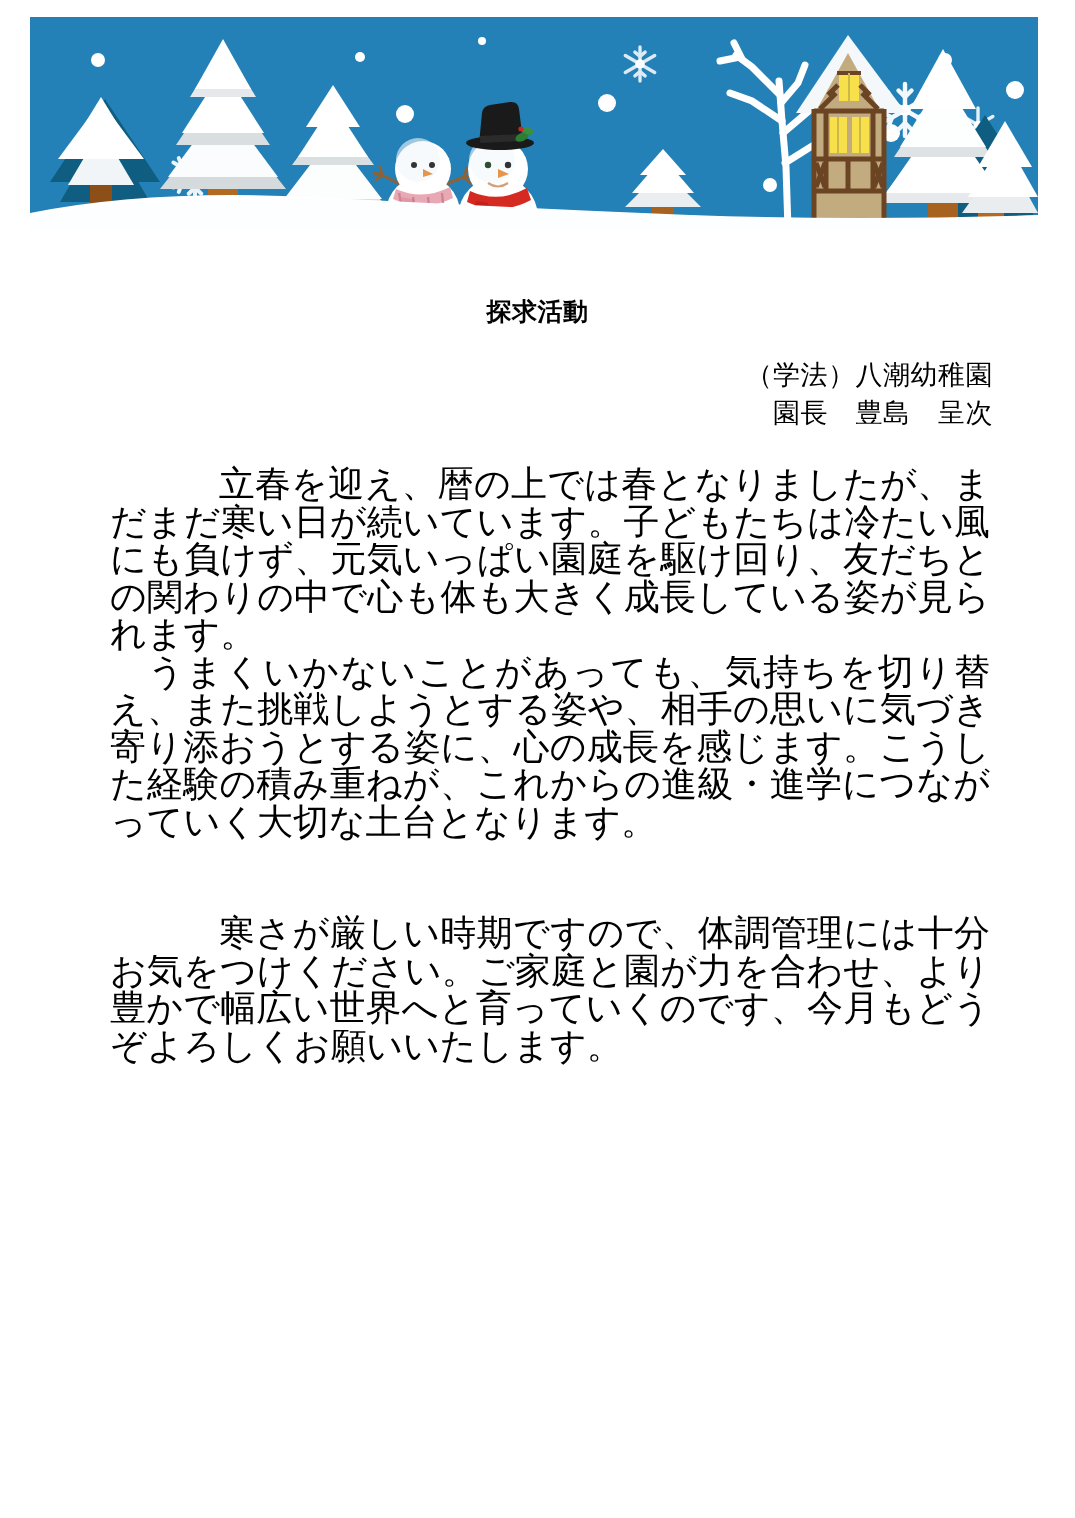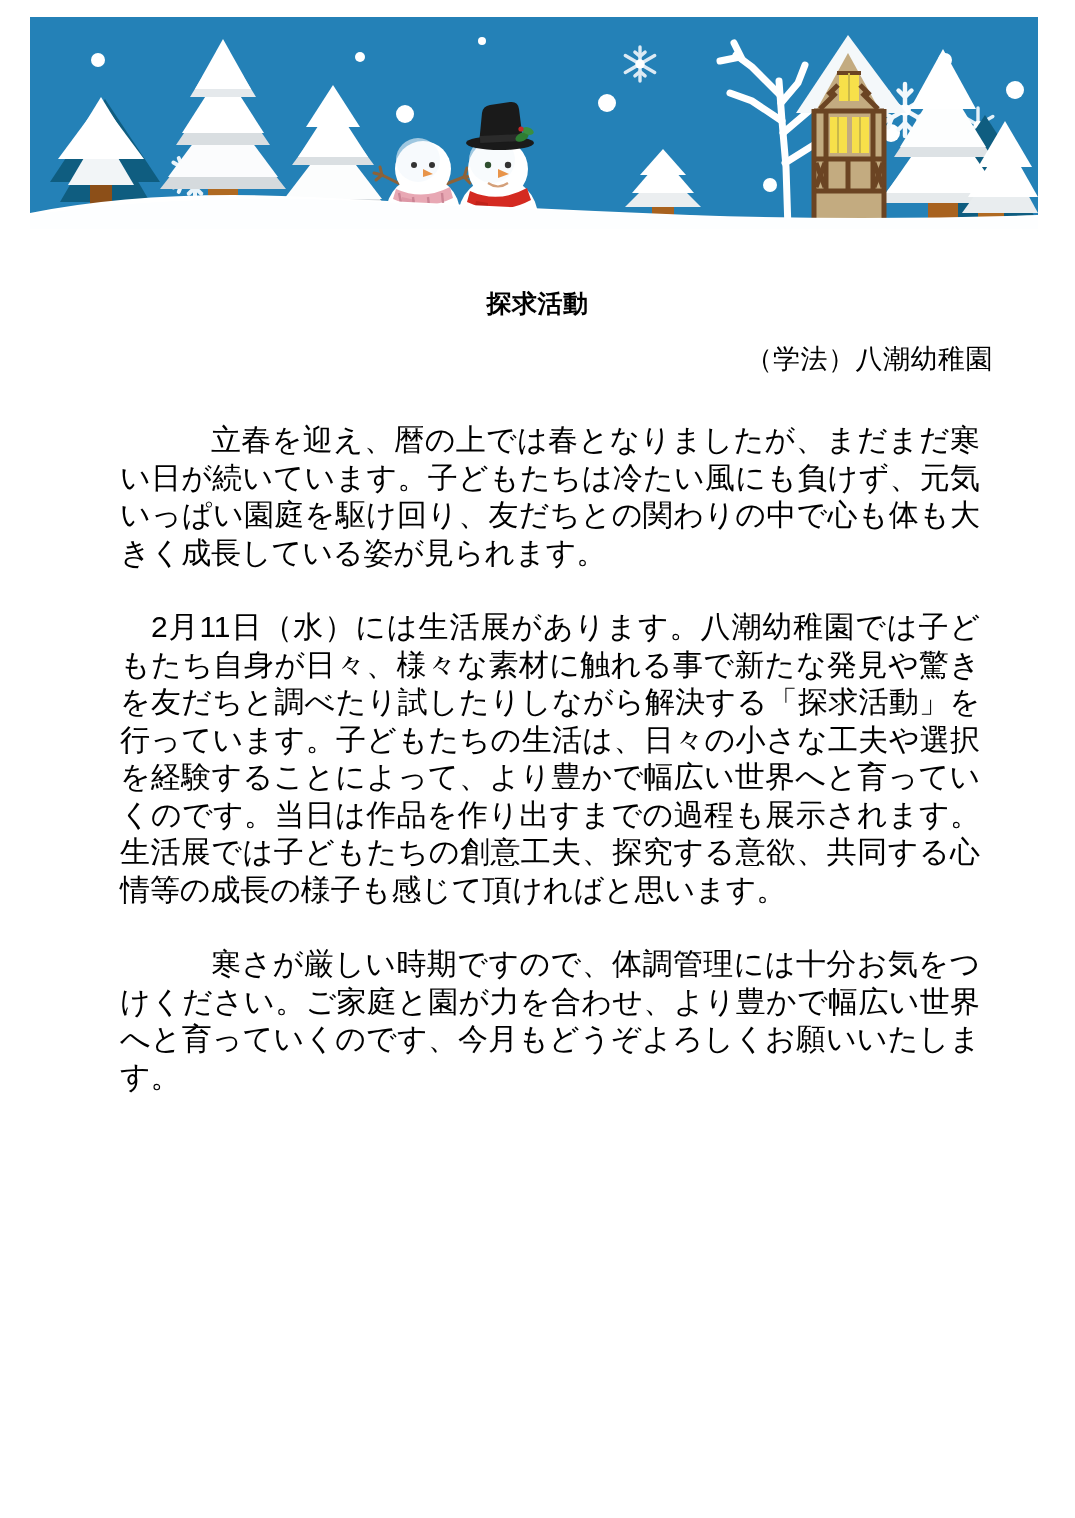--- a/index.html
+++ b/index.html
@@ -40,39 +40,39 @@
   .doc {
     position: absolute;
     left: 0;
     top: 229px;
     width: 1075px;
   }
   .doc-title {
     font-size: 25px;
     font-weight: bold;
     text-align: center;
-    margin: 8px;
+    margin: 16px;
     padding-top: 50px;
     letter-spacing: 0.5px;
   }
   .signature {
     margin: 0;
     padding-top: 12px;
     padding-right: 82px;
     text-align: right;
     font-size: 27px;
     line-height: 38px;
     letter-spacing: 0.5px;
   }
   .signature div { white-space: pre; padding-left: 9px; }
 
   .body-text {
-    margin: 10px;
+    margin: 0;
     padding: 0 85px 0 110px;
-    font-size: 30px;
+    font-size: 36px;
     line-height: 37.5px;
     letter-spacing: -0.1px;
     text-align: justify;
     text-justify: inter-character;
   }
   .para {
     margin: 0;
     text-indent: 0;
     white-space: pre-wrap;
   }
@@ -378,25 +378,26 @@
       </g>
     </svg>
   </div>
 
   <div class="doc">
 
     <h1 class="doc-title">探求活動</h1>
 
     <div class="signature">
       <div>（学法）八潮幼稚園</div>
+      <div>園長　豊島　呈次</div>
     </div>
 
     <div class="body-text">
       <div class="first-gap"></div>
       <p class="para">　　　立春を迎え、暦の上では春となりましたが、まだまだ寒い日が続いています。子どもたちは冷たい風にも負けず、元気いっぱい園庭を駆け回り、友だちとの関わりの中で心も体も大きく成長している姿が見られます。</p>
+      <p class="para">　うまくいかないことがあっても、気持ちを切り替え、また挑戦しようとする姿や、相手の思いに気づき寄り添おうとする姿に、心の成長を感じます。こうした経験の積み重ねが、これからの進級・進学につながっていく大切な土台となります。</p>
       <div class="para-gap"></div>
-      <p class="para">　2月11日（水）には生活展があります。八潮幼稚園では子どもたち自身が日々、様々な素材に触れる事で新たな発見や驚きを友だちと調べたり試したりしながら解決する「探求活動」を行っています。子どもたちの生活は、日々の小さな工夫や選択を経験することによって、より豊かで幅広い世界へと育っていくのです。当日は作品を作り出すまでの過程も展示されます。生活展では子どもたちの創意工夫、探究する意欲、共同する心情等の成長の様子も感じて頂ければと思います。</p>
       <div class="para-gap"></div>
       <p class="para">　　　寒さが厳しい時期ですので、体調管理には十分お気をつけください。ご家庭と園が力を合わせ、より豊かで幅広い世界へと育っていくのです、今月もどうぞよろしくお願いいたします。</p>
     </div>
 
   </div>
 </div>
 
 </body></html>

